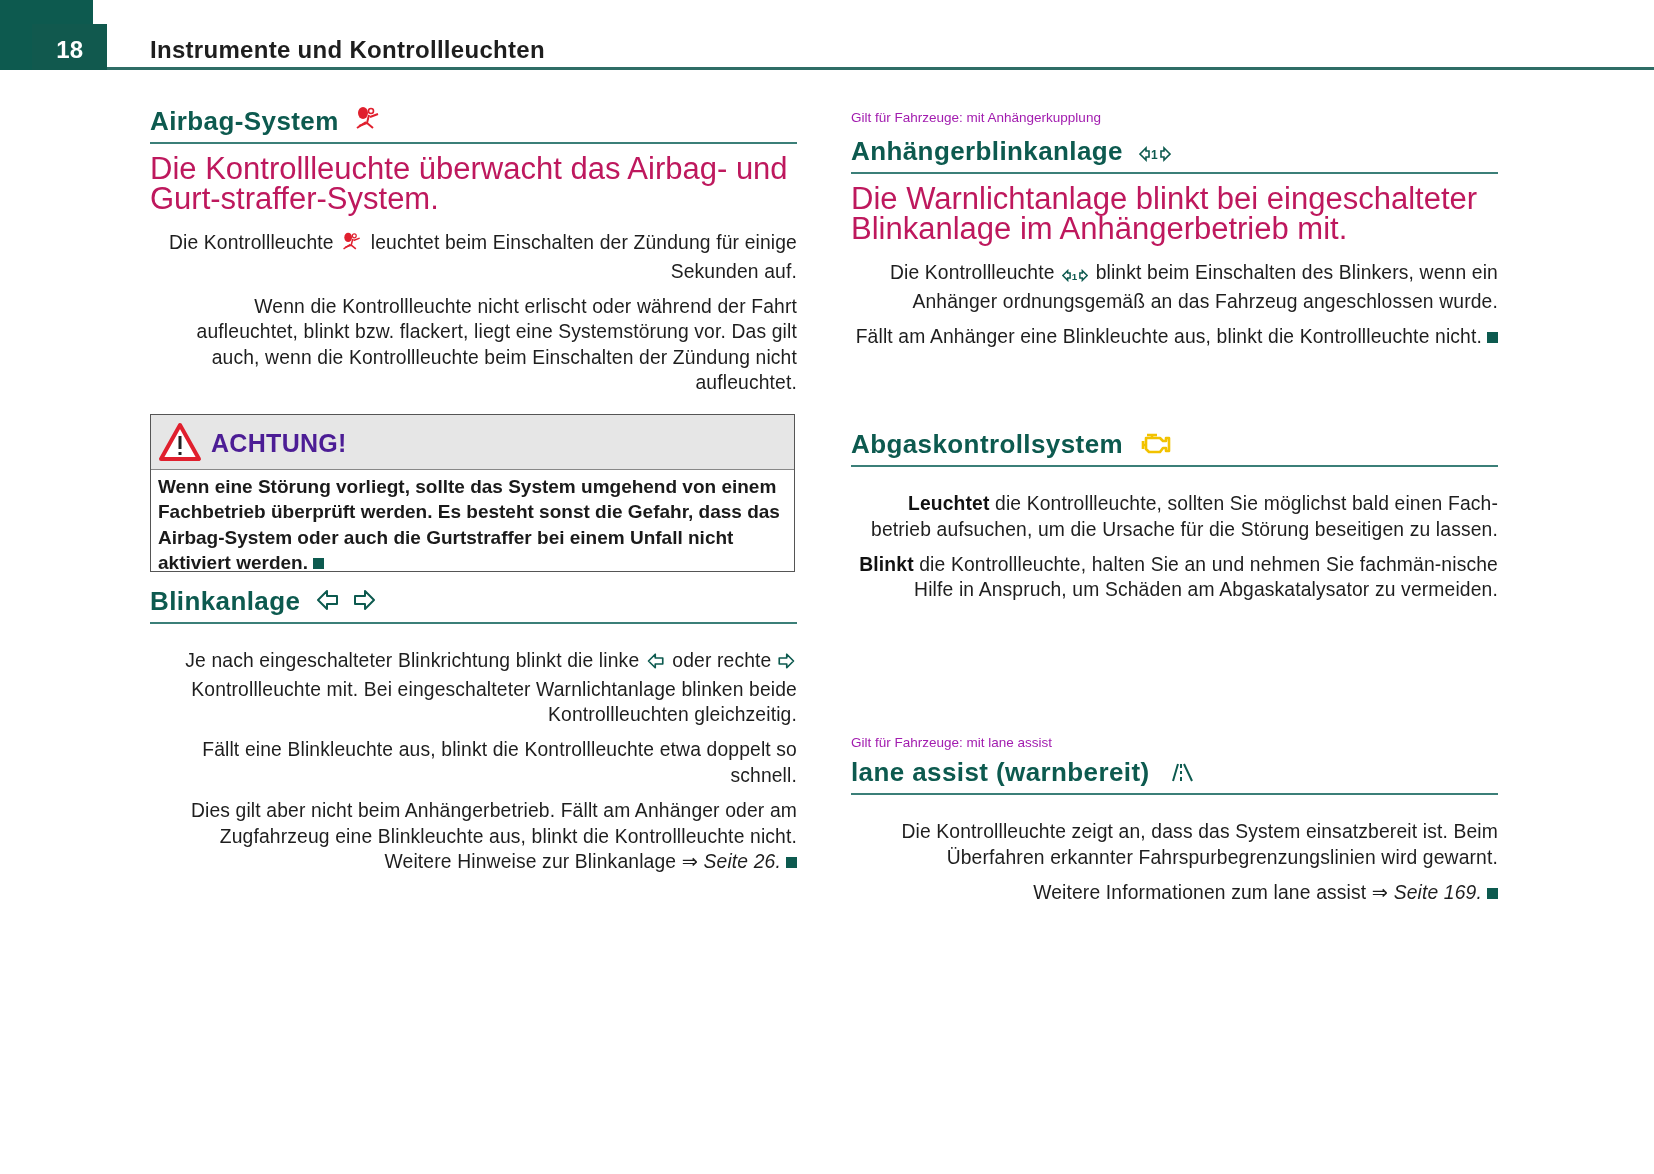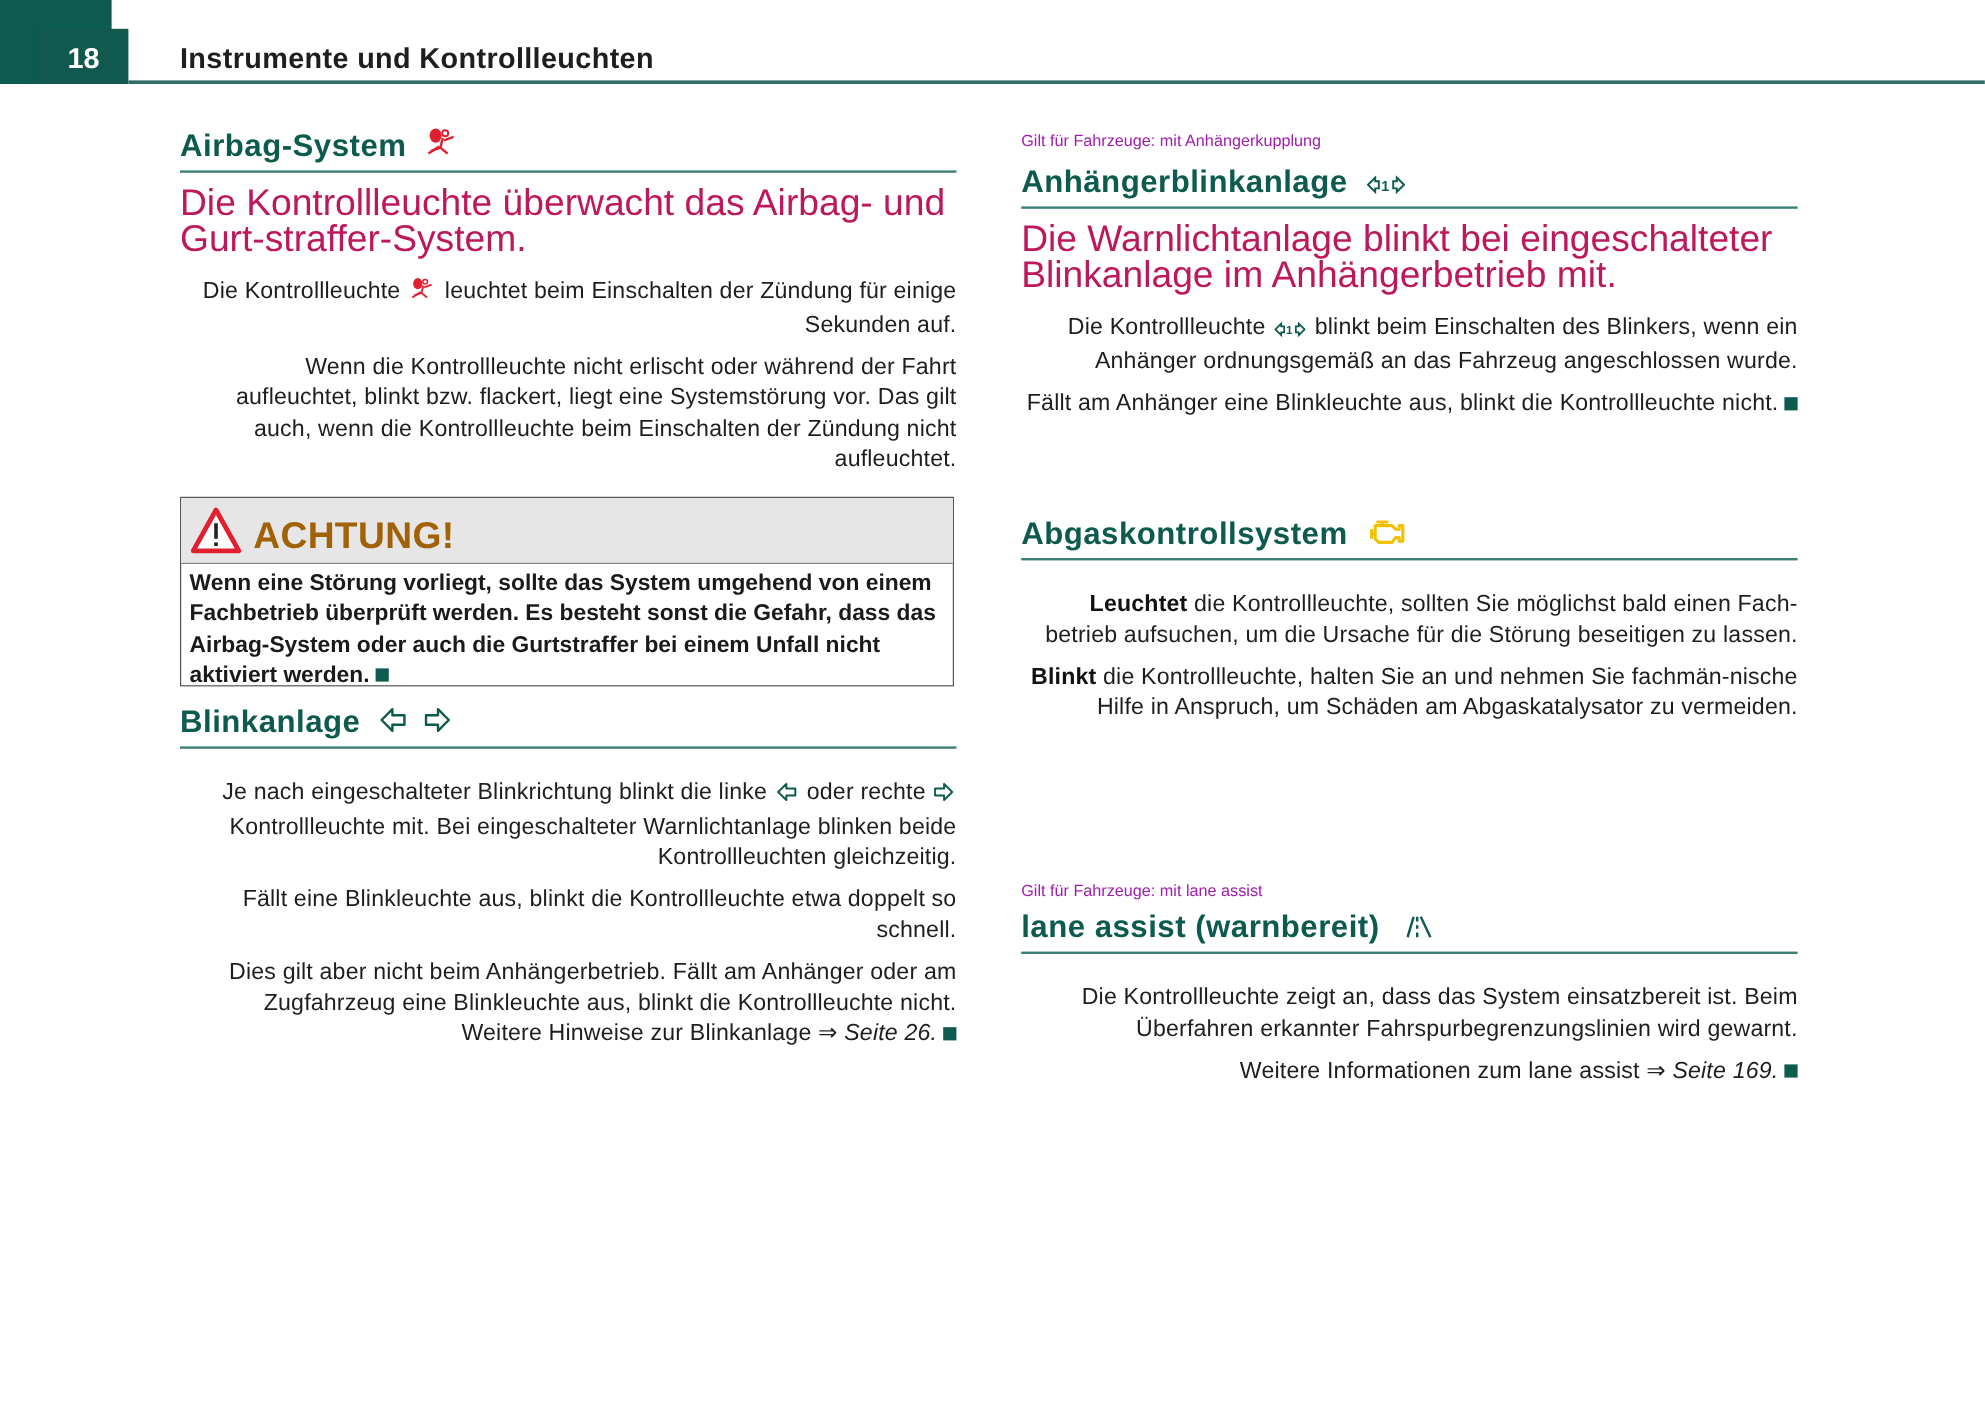--- a/index.html
+++ b/index.html
@@ -22,21 +22,21 @@
   .h2 .icon { display:inline-block; vertical-align:middle; margin-left:8px; }
   .lead { font-size:31px; line-height:30px; color:#be185d; margin:10px 0 0 0; }
   p.body { font-size:19.3px; line-height:25.4px; margin:10px 0 0 0; color:#1e1e1e; letter-spacing:0.15px;text-align:right; }
   p.body b { font-weight:bold; color:#111; }
   .endmark { display:inline-block; width:11px; height:11px; background:#0d5a4f; margin-left:5px; vertical-align:0px; }
   .ref { font-style:italic; }
   .inline-icon { display:inline-block; vertical-align:-3px; margin:0 2px; }
 
   .warning { position:absolute; left:150px; top:414px; width:645px; height:158px; border:1.5px solid #555; box-sizing:border-box; }
   .warning .whead { height:54px; background:#e6e6e6; border-bottom:1.5px solid #888; position:relative; }
-  .warning .wtitle { position:absolute; left:60px; top:14px; font-size:31px; font-weight:bold; color:#a16207; letter-spacing:0.3px; }
+  .warning .wtitle { position:absolute; left:60px; top:14px; font-size:25px; font-weight:bold; color:#4c1d95; letter-spacing:0.3px; }
   .warning .wicon { position:absolute; left:7px; top:7px; }
   .warning .wbody { padding:4px 7px 0 7px; font-size:19px; line-height:25.4px; font-weight:bold; color:#1a1a1a; }
 </style>
 </head>
 <body>
 
 <div class="tab">
   <div class="inner"></div>
   <span class="pagenum">18</span>
 </div>

